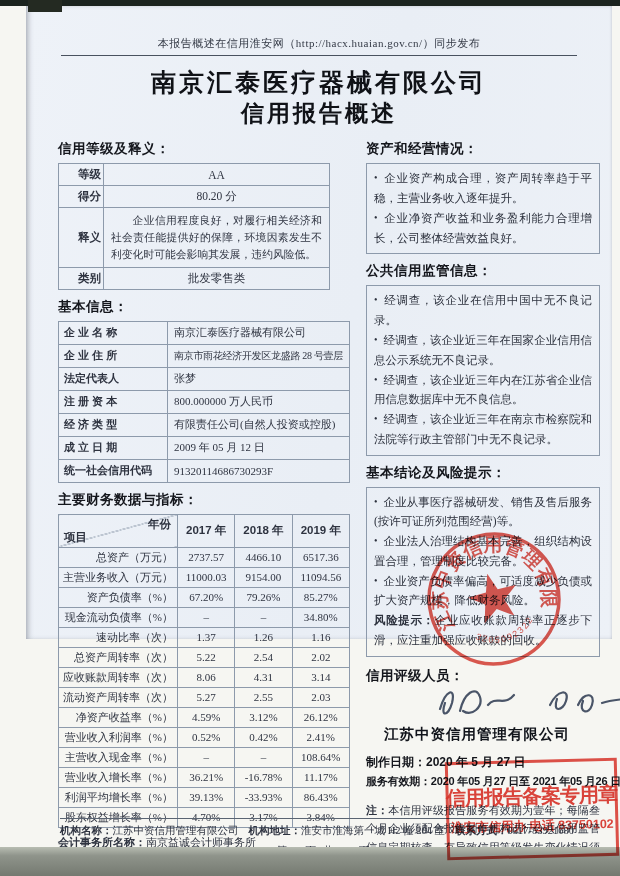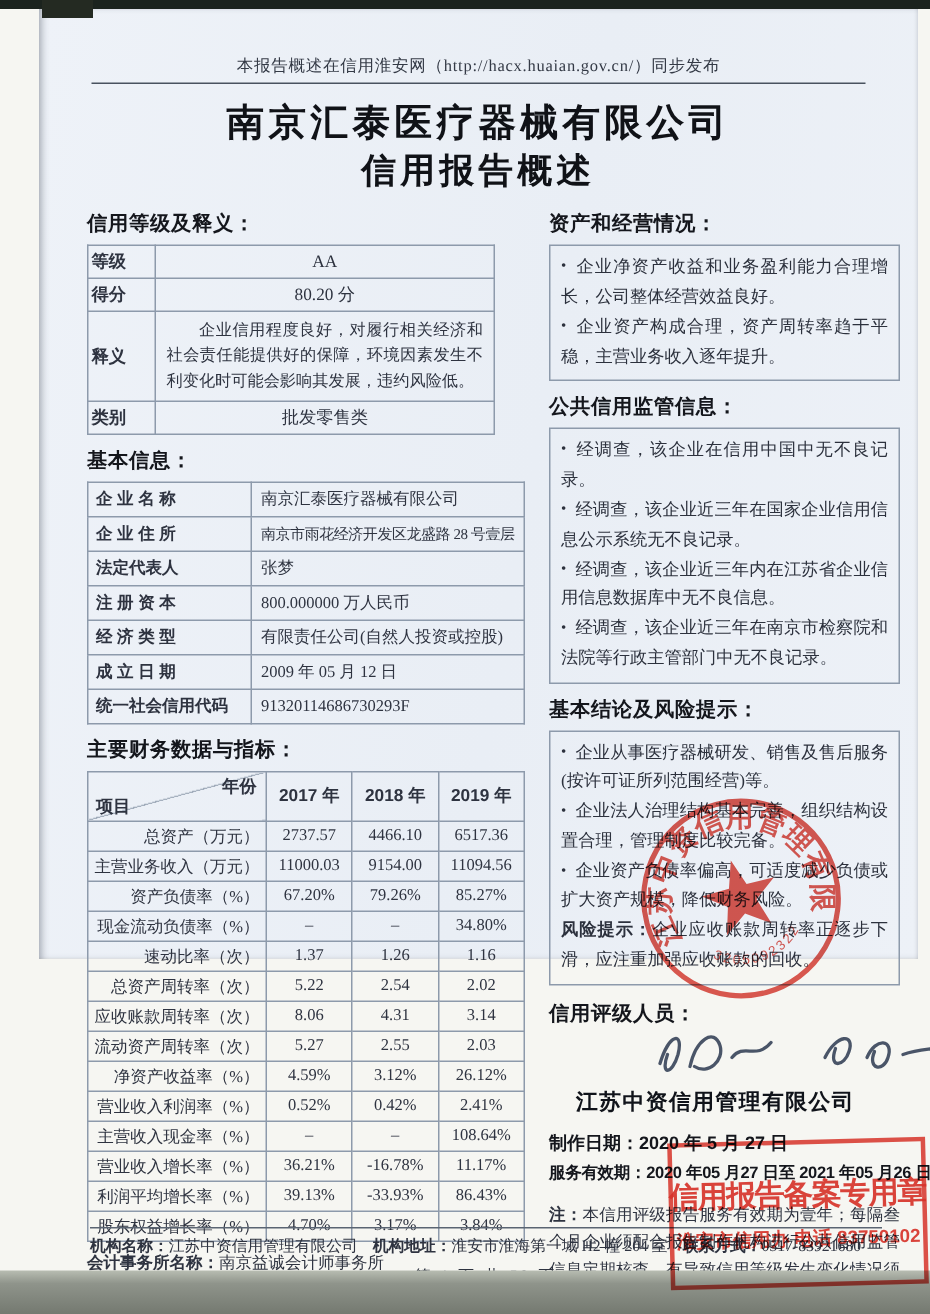--- a/index.html
+++ b/index.html
@@ -32,21 +32,21 @@
   .col-left{width:294px;flex:none;}
   .col-right{flex:1;min-width:0;}
   .sec-heading{
     font-family:"Liberation Sans","DejaVu Sans",sans-serif;font-weight:bold;
     font-size:13.5px;color:#14161c;margin:8px 0 5px 0;letter-spacing:.5px;
   }
   table{border-collapse:collapse;}
   td,th{border:1px solid #8d9aab;}
   
   .t-rating{width:272px;font-size:11.5px;}
-  .t-rating .lblc{width:40px;text-align:left;
+  .t-rating .lblc{width:40px;text-align:right;
     font-family:"Liberation Sans","DejaVu Sans",sans-serif;font-weight:bold;padding:3px 2px;}
   .t-rating .valc{text-align:center;padding:3px 6px;}
   .t-rating .expl{text-align:justify;text-indent:2em;font-size:10.8px;line-height:1.55;padding:4px 7px;}
   
   .t-basic{width:292px;font-size:11px;border-radius:19px;}
   .t-basic .lblc{width:100px;padding:3.5px 5px;white-space:nowrap;
     font-family:"Liberation Sans","DejaVu Sans",sans-serif;font-weight:bold;}
   .t-basic .valc{padding:3.5px 6px;white-space:nowrap;overflow:hidden;}
   .t-basic .small{font-size:10px;letter-spacing:-.3px;}
   
@@ -345,22 +345,22 @@
       <div class="acct">
         <div><b>会计事务所名称：</b><span>南京益诚会计师事务所</span></div>
         <div><b>会计事务所地址：</b><span>南京市建邺区南湖路 1 号五楼</span></div>
       </div>
     </div>
 
     <div class="col-right">
 
       <div class="sec-heading">资产和经营情况：</div>
       <div class="box">
+        <div class="bullet-line"><span class="blt">•</span><span>企业资产构成合理，资产周转率趋于平稳，主营业务收入逐年提升。</span></div>
         <div class="bullet-line"><span class="blt">•</span><span>企业净资产收益和业务盈利能力合理增长，公司整体经营效益良好。</span></div>
-        <div class="bullet-line"><span class="blt">•</span><span>企业资产构成合理，资产周转率趋于平稳，主营业务收入逐年提升。</span></div>
       </div>
 
       <div class="sec-heading">公共信用监管信息：</div>
       <div class="box">
         <div class="bullet-line"><span class="blt">•</span><span>经调查，该企业在信用中国中无不良记录。</span></div>
         <div class="bullet-line"><span class="blt">•</span><span>经调查，该企业近三年在国家企业信用信息公示系统无不良记录。</span></div>
         <div class="bullet-line"><span class="blt">•</span><span>经调查，该企业近三年内在江苏省企业信用信息数据库中无不良信息。</span></div>
         <div class="bullet-line"><span class="blt">•</span><span>经调查，该企业近三年在南京市检察院和法院等行政主管部门中无不良记录。</span></div>
       </div>
 

